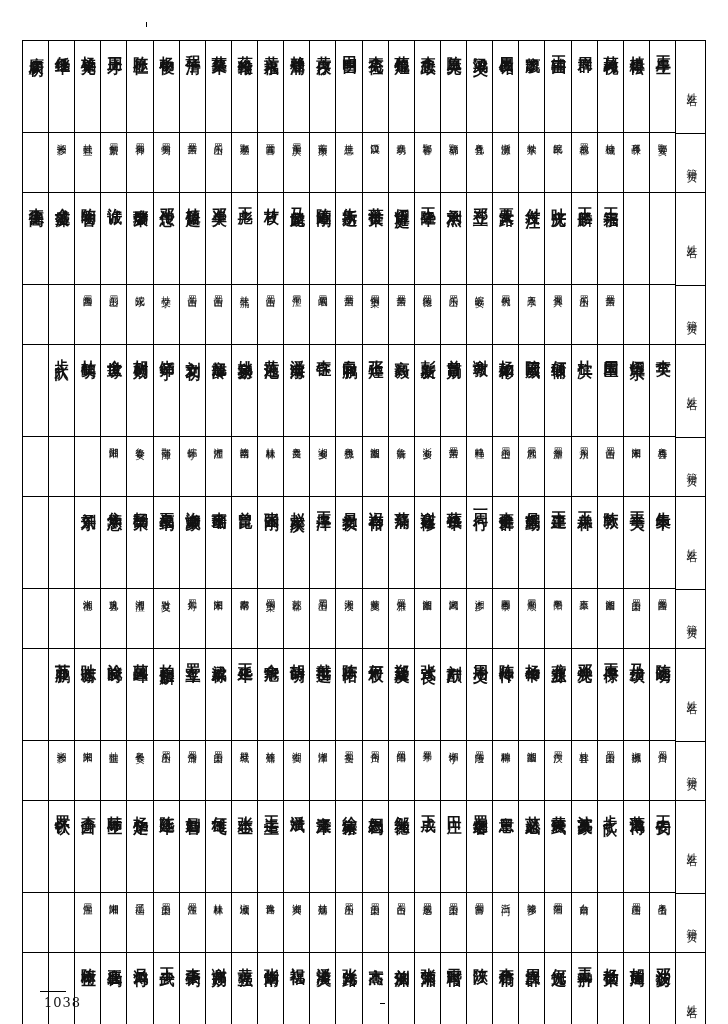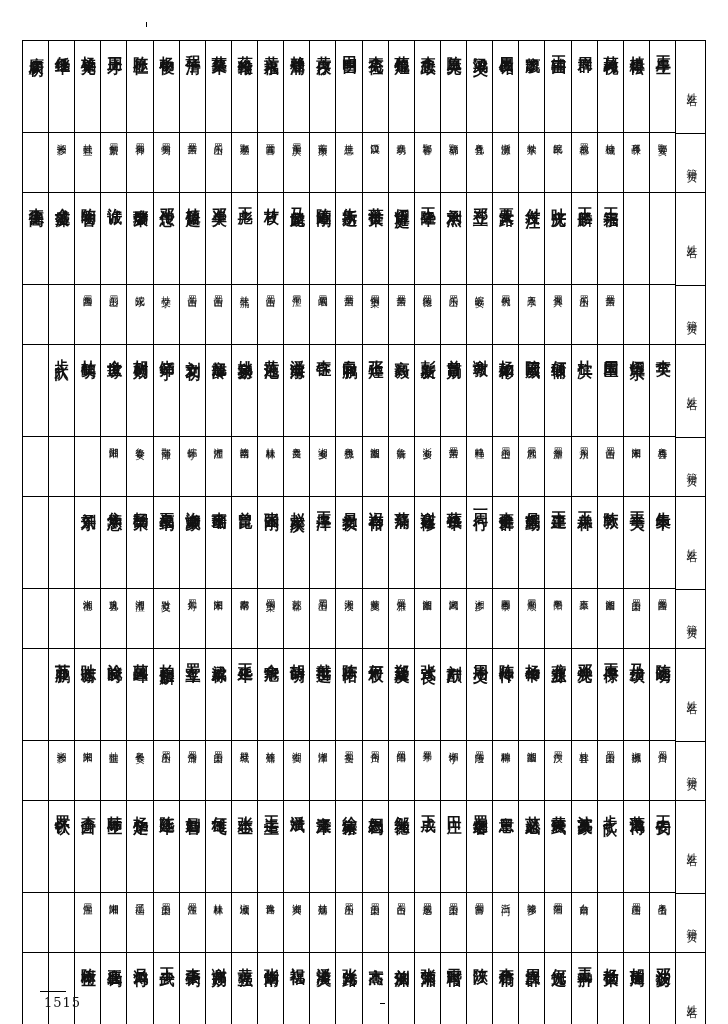--- a/index.html
+++ b/index.html
@@ -1546,14 +1546,14 @@
           </div>
           <div class="cell empty">
             <div class="nm">
               <span></span>
             </div>
           </div>
         </div>
       </div>
     </div>
 
-  <div class="page-num">1515</div>
+  <div class="page-num">1038</div>
 </div>
 
 </body></html>

